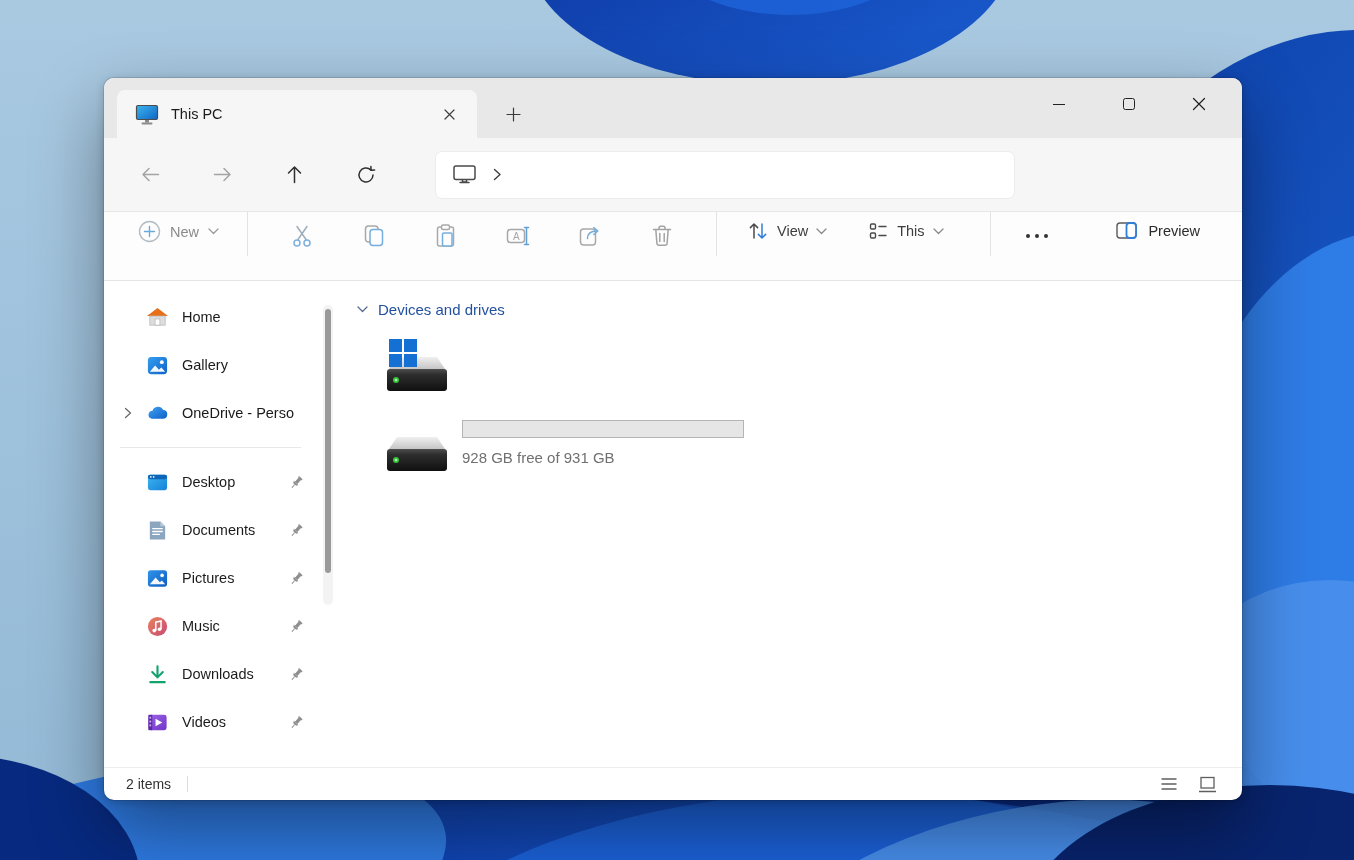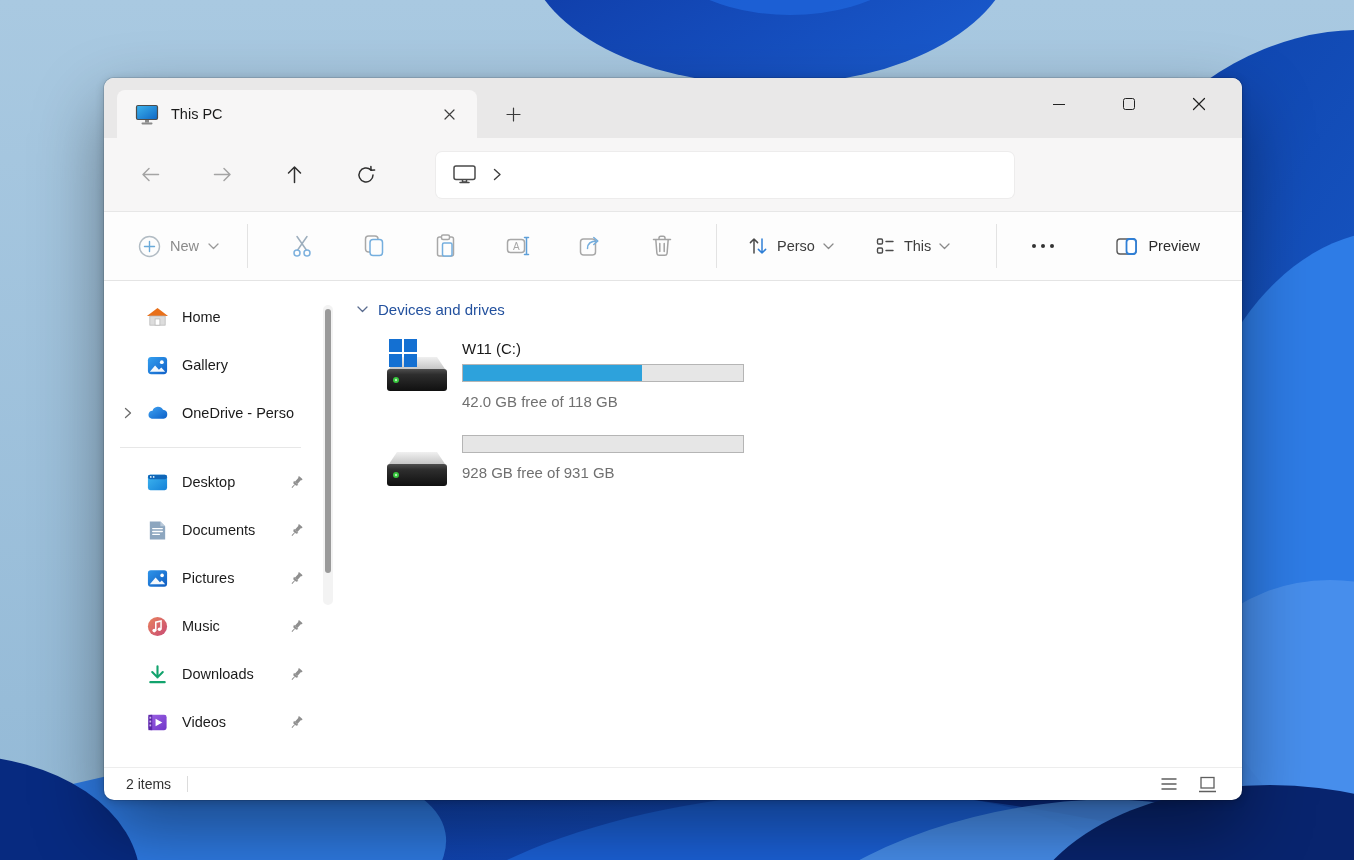--- a/index.html
+++ b/index.html
@@ -38,21 +38,21 @@
     display:flex; align-items:center; padding:0 16px; box-shadow:0 0 0 1px rgba(0,0,0,.04); }
   .addr-sep { margin-left:16px; display:flex; align-items:center; }
   .searchbox { margin-left:14px; width:225px; height:46px; background:#fff; border-radius:6px;
     display:flex; align-items:center; padding:0 14px 0 16px; box-shadow:0 0 0 1px rgba(0,0,0,.04); }
   .searchbox input { border:none; outline:none; background:transparent; flex:1; font-size:14.5px;
     font-family:inherit; color:#333; min-width:0; }
   .searchbox input::placeholder { color:#6f6f6f; }
 
   
   .toolbar { height:70px; background:#fdfdfd; border-top:1px solid #e7e7e7; border-bottom:1px solid #e4e4e4;
-    display:flex; align-items:center; padding:0 30px 0 24px; flex:0 0 auto; }
+    display:flex; align-items:flex-start; padding:0 30px 0 24px; flex:0 0 auto; }
   .tb-new { display:flex; align-items:center; gap:9px; padding:8px 10px; border-radius:6px; }
   .tb-new-label { font-size:14.5px; color:#8b8b8b; }
   .tb-sep { width:1px; height:44px; background:#e3e3e3; margin:0 18px; flex:0 0 auto; }
   .tb-iconbtn { width:48px; height:48px; margin:0 12px; border-radius:6px; display:flex; align-items:center; justify-content:center; flex:0 0 auto; }
   .tb-group { display:flex; align-items:center; gap:8px; padding:8px 12px; border-radius:6px; margin-right:16px; }
   .tb-group-label { font-size:14.5px; color:#3d3d3d; }
   .tb-preview { display:flex; align-items:center; gap:10px; padding:8px 12px; border-radius:6px; margin-left:auto; }
   .tb-preview-label { font-size:14.5px; color:#2b2b2b; }
 
   
@@ -264,21 +264,21 @@
       </svg>
     </div>
 
     <div class="tb-sep"></div>
 
     <div class="tb-group">
       <svg width="22" height="22" viewBox="0 0 22 22">
         <path d="M7 18 V4 M7 4 l-3.6 3.6 M7 4 l3.6 3.6" fill="none" stroke="#4a4a4a" stroke-width="1.5" stroke-linecap="round" stroke-linejoin="round"></path>
         <path d="M15 4 V18 M15 18 l-3.6-3.6 M15 18 l3.6-3.6" fill="none" stroke="#2f7fd6" stroke-width="1.5" stroke-linecap="round" stroke-linejoin="round"></path>
       </svg>
-      <span class="tb-group-label">Perso</span>
+      <span class="tb-group-label">View</span>
       <svg width="11" height="7" viewBox="0 0 11 7">
         <path d="M1 1 L5.5 5.5 L10 1" fill="none" stroke="#8a8a8a" stroke-width="1.3" stroke-linecap="round" stroke-linejoin="round"></path>
       </svg>
     </div>
     <div class="tb-group">
       <svg width="22" height="22" viewBox="0 0 22 22">
         <rect x="3.5" y="4" width="5" height="5" rx="1.2" fill="none" stroke="#4a4a4a" stroke-width="1.4"></rect>
         <rect x="3.5" y="13" width="5" height="5" rx="1.2" fill="none" stroke="#4a4a4a" stroke-width="1.4"></rect>
         <path d="M12 6.5 H19 M12 15.5 H19" stroke="#4a4a4a" stroke-width="1.4" stroke-linecap="round"></path>
       </svg>
@@ -522,27 +522,20 @@
           <rect x="2" y="30" width="60" height="22" rx="3" fill="url(#dfront)"></rect>
           <circle cx="11" cy="41" r="3" fill="#35c43b"></circle>
           <circle cx="11" cy="41" r="1.2" fill="#b6f0b4"></circle>
           <g fill="#1470d2">
             <rect x="4" y="0" width="13" height="13"></rect>
               <rect x="19" y="0" width="13" height="13"></rect>
             <rect x="4" y="15" width="13" height="13"></rect>
               <rect x="19" y="15" width="13" height="13"></rect>
           </g>
         </svg>
-        <div class="drive-info">
-          <span class="drive-name">W11 (C:)</span>
-          <div class="drive-bar">
-            <div class="drive-bar-fill" style="width: 64%;"></div>
-          </div>
-          <span class="drive-free">42.0 GB free of 118 GB</span>
-        </div>
       </div>
 
       <div class="drive-row">
         <svg class="drive-icon" viewBox="0 0 64 58">
           <polygon points="12,22 52,22 60,34 4,34" fill="url(#dtop)"></polygon>
           <rect x="2" y="34" width="60" height="22" rx="3" fill="url(#dfront)"></rect>
           <circle cx="11" cy="45" r="3" fill="#35c43b"></circle>
           <circle cx="11" cy="45" r="1.2" fill="#b6f0b4"></circle>
         </svg>
         <div class="drive-info">

